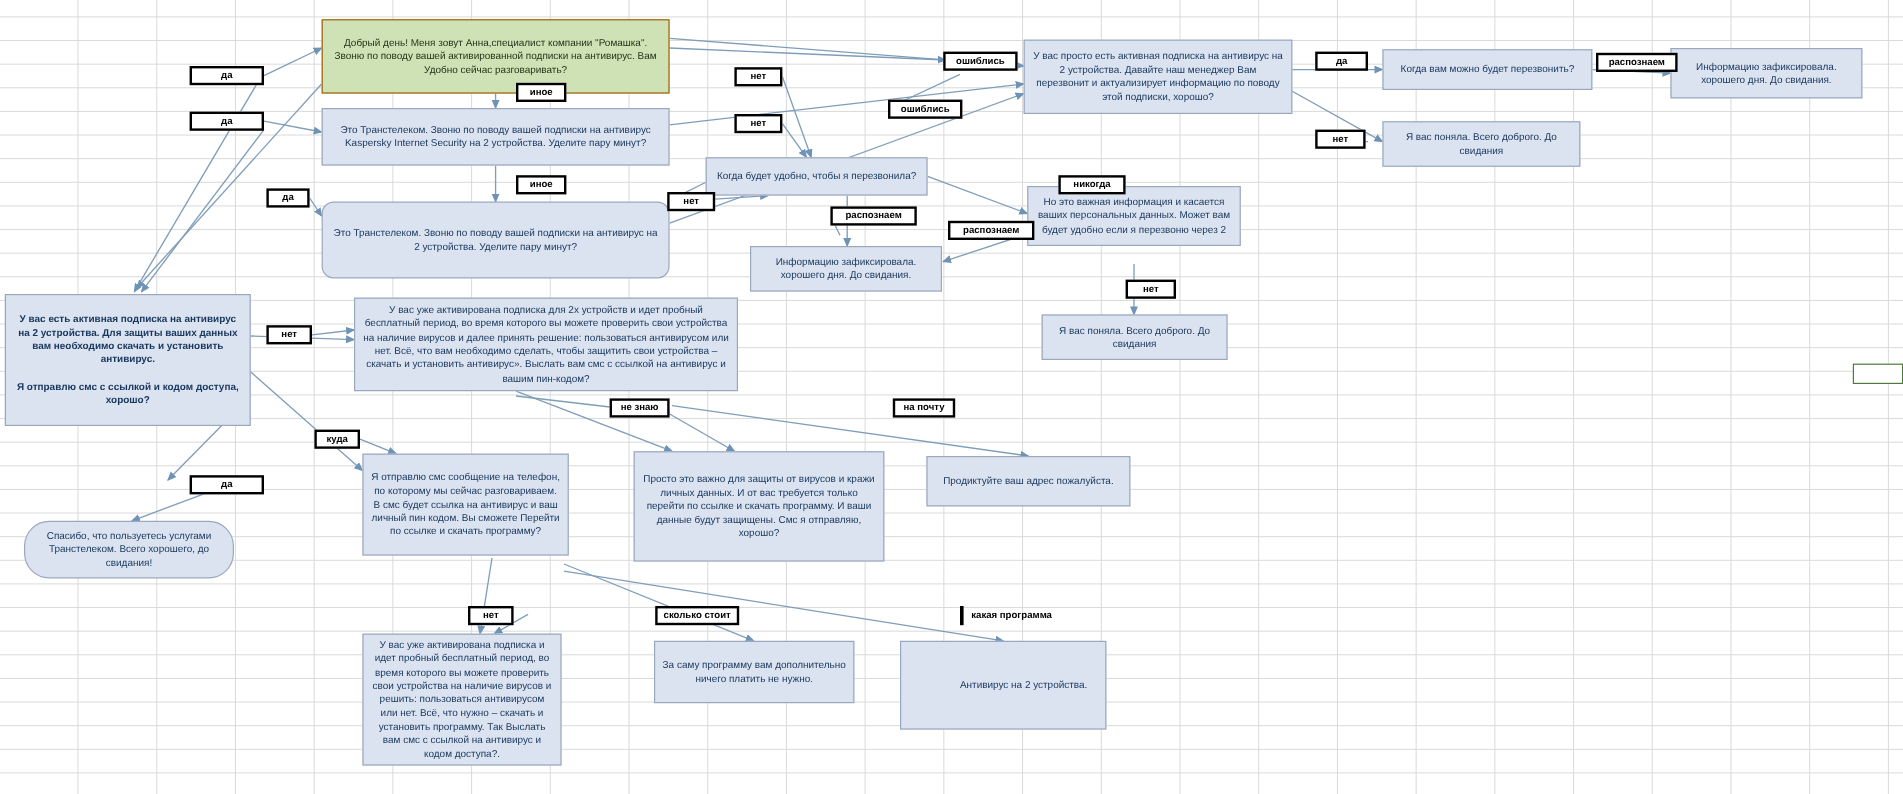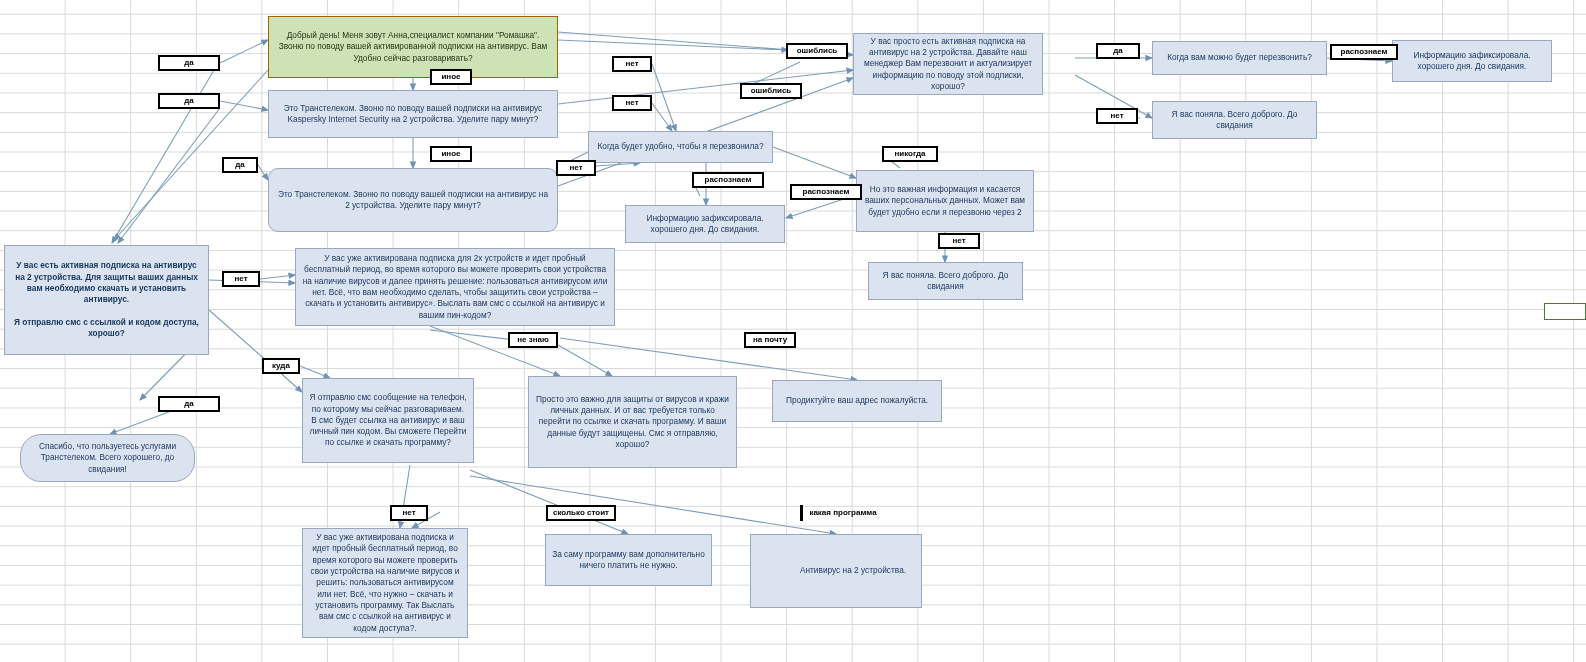--- a/index.html
+++ b/index.html
@@ -176,25 +176,25 @@
   </svg>
 
   <div class="stub" style="left:1544px; top:303px; width:42px; height:17px;"></div>
 
   <div id="nodes-layer">
       <div class="node green" style="left: 268px; top: 16px; width: 290px; height: 62px;"><span>Добрый день! Меня зовут Анна,специалист компании "Ромашка". Звоню по поводу вашей активированной подписки на антивирус. Вам Удобно сейчас разговаривать?</span></div>
       <div class="node" style="left: 268px; top: 90px; width: 290px; height: 48px;"><span>Это Транстелеком. Звоню по поводу вашей подписки на антивирус Kaspersky Internet Security на 2 устройства. Уделите пару минут?</span></div>
       <div class="node" style="left: 268px; top: 168px; width: 290px; height: 64px; border-radius: 10px;"><span>Это Транстелеком. Звоню по поводу вашей подписки на антивирус на 2 устройства. Уделите пару минут?</span></div>
       <div class="node" style="left: 588px; top: 131px; width: 185px; height: 32px;"><span>Когда будет удобно, чтобы я перезвонила?</span></div>
       <div class="node" style="left: 625px; top: 205px; width: 160px; height: 38px;"><span>Информацию зафиксировала. хорошего дня. До свидания.</span></div>
-      <div class="node" style="left: 853px; top: 33px; width: 190px; height: 62px;"><span>У вас просто есть активная подписка на антивирус  на 2 устройства. Давайте наш менеджер Вам перезвонит и актуализирует информацию по поводу этой подписки, хорошо?</span></div>
+      <div class="node" style="left: 853px; top: 33px; width: 224px; height: 62px;"><span>У вас просто есть активная подписка на антивирус  на 2 устройства. Давайте наш менеджер Вам перезвонит и актуализирует информацию по поводу этой подписки, хорошо?</span></div>
       <div class="node" style="left: 1152px; top: 41px; width: 175px; height: 34px;"><span>Когда вам можно будет перезвонить?</span></div>
       <div class="node" style="left: 1152px; top: 101px; width: 165px; height: 38px;"><span>Я вас поняла. Всего доброго. До свидания</span></div>
       <div class="node" style="left: 1392px; top: 40px; width: 160px; height: 42px;"><span>Информацию зафиксировала. хорошего дня. До свидания.</span></div>
-      <div class="node" style="left: 856px; top: 170px; width: 178px; height: 62px;"><span>Но это важная информация и касается ваших персональных данных. Может вам будет удобно если я перезвоню через 2</span></div>
+      <div class="node" style="left: 856px; top: 155px; width: 178px; height: 50px;"><span>Но это важная информация и касается ваших персональных данных. Может вам будет удобно если я перезвоню через 2</span></div>
       <div class="node" style="left: 868px; top: 262px; width: 155px; height: 38px;"><span>Я вас поняла. Всего доброго. До свидания</span></div>
       <div class="node" style="left: 4px; top: 245px; width: 205px; height: 110px; font-weight: bold;"><span>У вас есть активная подписка на антивирус на 2 устройства. Для защиты ваших данных вам необходимо скачать и установить антивирус.
 
 Я отправлю смс с ссылкой и кодом доступа, хорошо?</span></div>
       <div class="node" style="left: 295px; top: 248px; width: 320px; height: 78px;"><span>У вас уже активирована подписка для 2х устройств и идет пробный бесплатный период, во время которого вы можете проверить свои устройства на наличие вирусов и далее принять решение: пользоваться антивирусом или нет. Всё, что вам необходимо сделать, чтобы защитить свои устройства – скачать и установить антивирус». Выслать вам смс с ссылкой на антивирус и вашим пин-кодом?</span></div>
       <div class="node" style="left: 20px; top: 434px; width: 175px; height: 48px; border-radius: 21px;"><span>Спасибо, что пользуетесь услугами Транстелеком. Всего хорошего, до свидания!</span></div>
       <div class="node" style="left: 302px; top: 378px; width: 172px; height: 85px;"><span>Я отправлю смс сообщение на телефон, по которому мы сейчас разговариваем. В смс будет ссылка на антивирус и ваш личный пин кодом. Вы сможете Перейти по ссылке и скачать программу?</span></div>
       <div class="node" style="left: 528px; top: 376px; width: 209px; height: 92px;"><span>Просто это важно для защиты от вирусов и кражи личных данных. И от вас требуется только перейти по ссылке и скачать программу. И  ваши данные будут защищены. Смс я отправляю, хорошо?</span></div>
       <div class="node" style="left: 772px; top: 380px; width: 170px; height: 42px;"><span>Продиктуйте ваш адрес пожалуйста.</span></div>
       <div class="node" style="left: 302px; top: 528px; width: 166px; height: 110px;"><span>У вас уже активирована подписка и идет пробный бесплатный период, во время которого вы можете проверить свои устройства на наличие вирусов и решить: пользоваться антивирусом или нет. Всё, что нужно – скачать и установить программу. Так Выслать вам смс с ссылкой на антивирус и кодом доступа?.</span></div>

